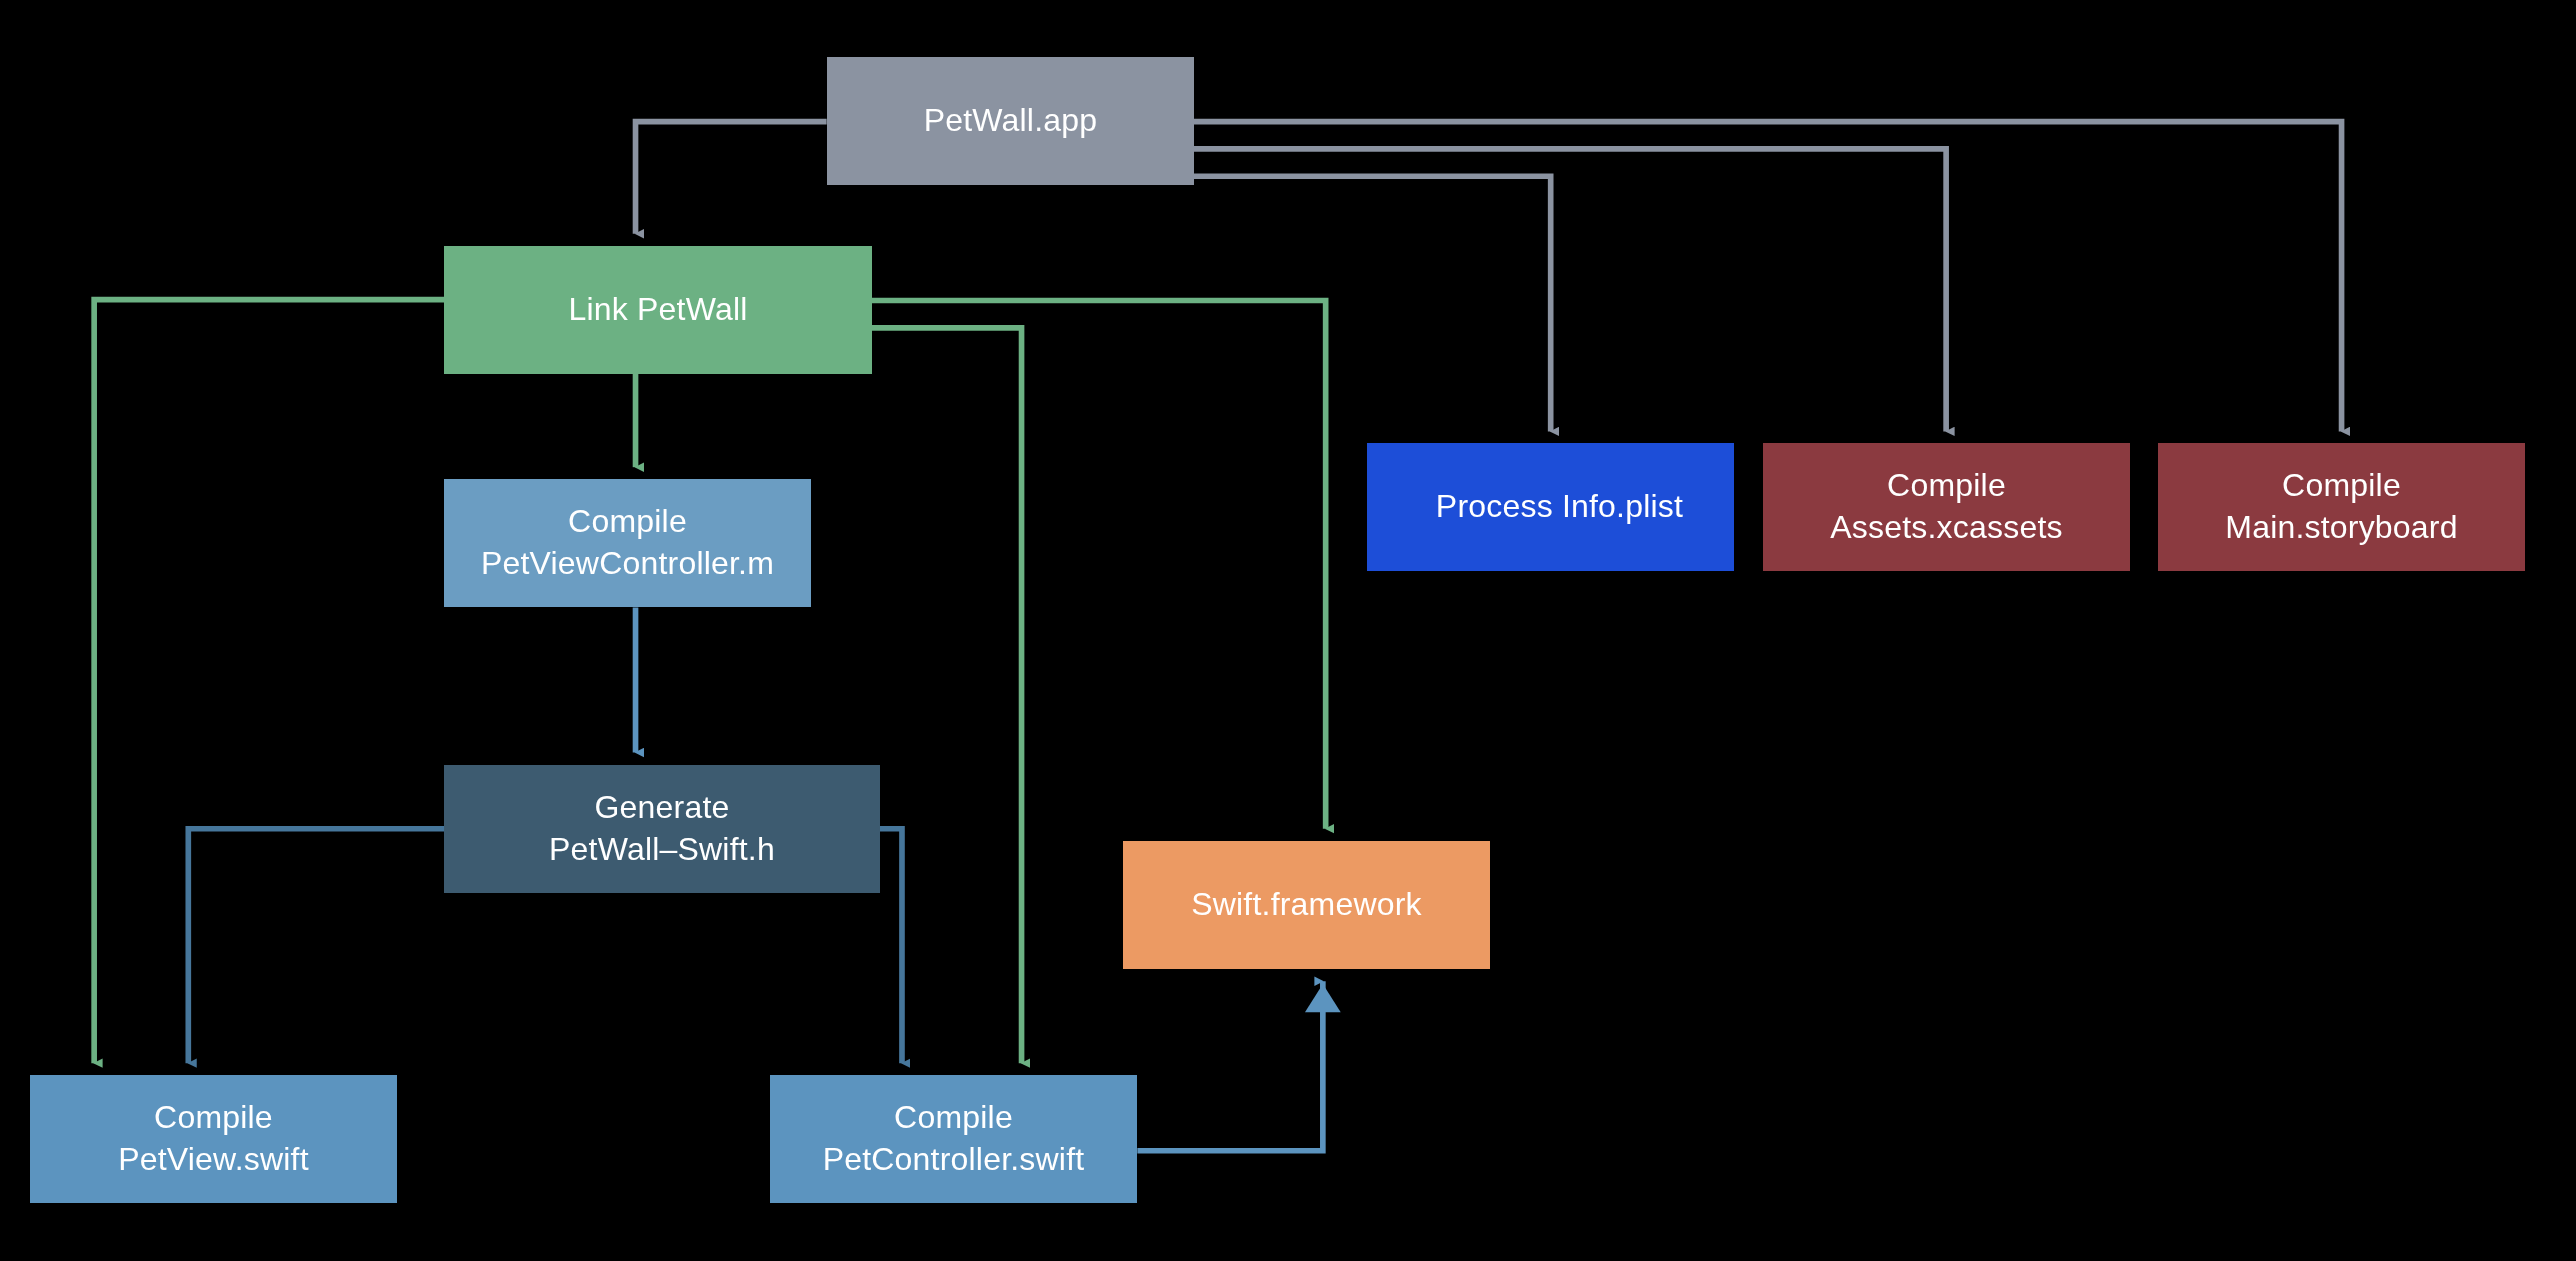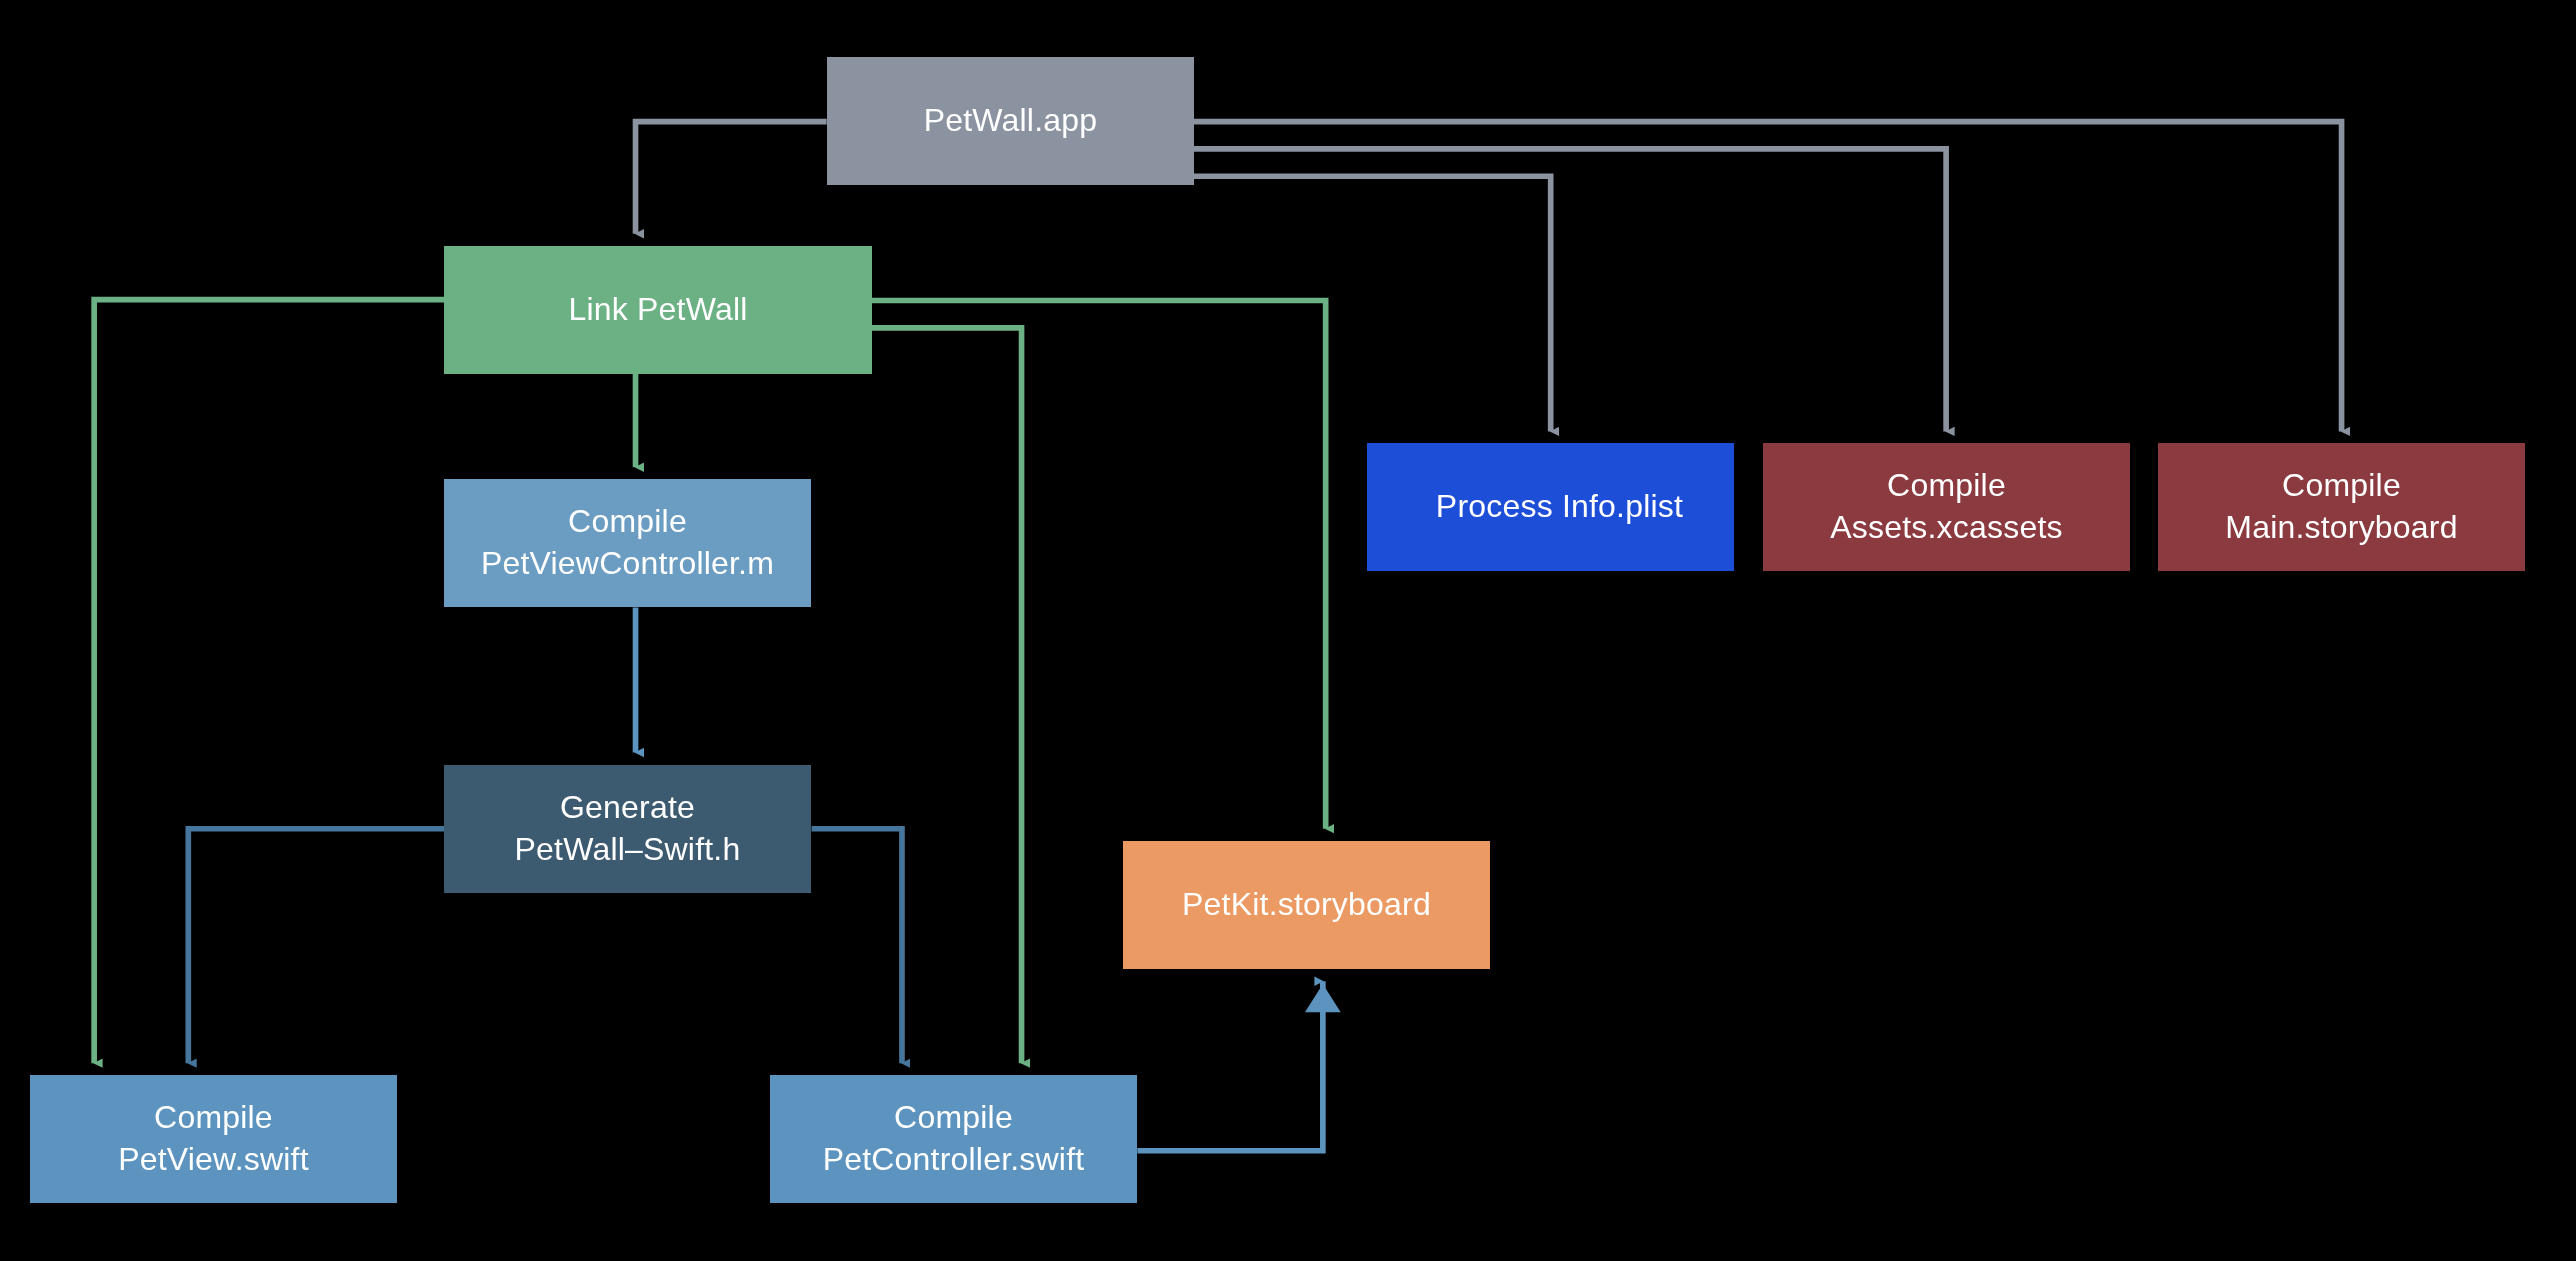--- a/index.html
+++ b/index.html
@@ -85,30 +85,30 @@
     <path d="M1405,1075 L1386,1075 L1405,1045 L1424,1075 z" fill="#5c94bf" stroke="none"></path>
   </svg>
 
   <div class="node" style="left:827px; top:57px; width:367px; height:128px; background:#8b93a1;text-align:center;">PetWall.app</div>
 
   <div class="node" style="left:444px; top:246px; width:428px; height:128px; background:#6cb183;">Link PetWall</div>
 
   <div class="node" style="left:444px; top:479px; width:367px; height:128px; background:#6b9dc2;">Compile
 PetViewController.m</div>
 
-  <div class="node" style="left:444px; top:765px; width:367px; height:128px; background:#3d5b70;">Generate
+  <div class="node" style="left:444px; top:765px; width:436px; height:128px; background:#3d5b70;">Generate
 PetWall–Swift.h</div>
 
   <div class="node" style="left:30px; top:1075px; width:367px; height:128px; background:#5c94bf;">Compile
 PetView.swift</div>
 
   <div class="node" style="left:770px; top:1075px; width:367px; height:128px; background:#5c94bf;">Compile
 PetController.swift</div>
 
-  <div class="node" style="left:1123px; top:841px; width:367px; height:128px; background:#ec9a63;">PetKit.storyboard</div>
+  <div class="node" style="left:1123px; top:841px; width:367px; height:128px; background:#ec9a63;">Swift.framework</div>
 
   <div class="node" style="left:1367px; top:443px; width:367px; height:128px; background:#1d4ed8;padding-left:18px;">Process Info.plist</div>
 
   <div class="node" style="left:1763px; top:443px; width:367px; height:128px; background:#8b3a40;">Compile
 Assets.xcassets</div>
 
   <div class="node" style="left:2158px; top:443px; width:367px; height:128px; background:#8b3a40;">Compile
 Main.storyboard</div>
 
 </div>

